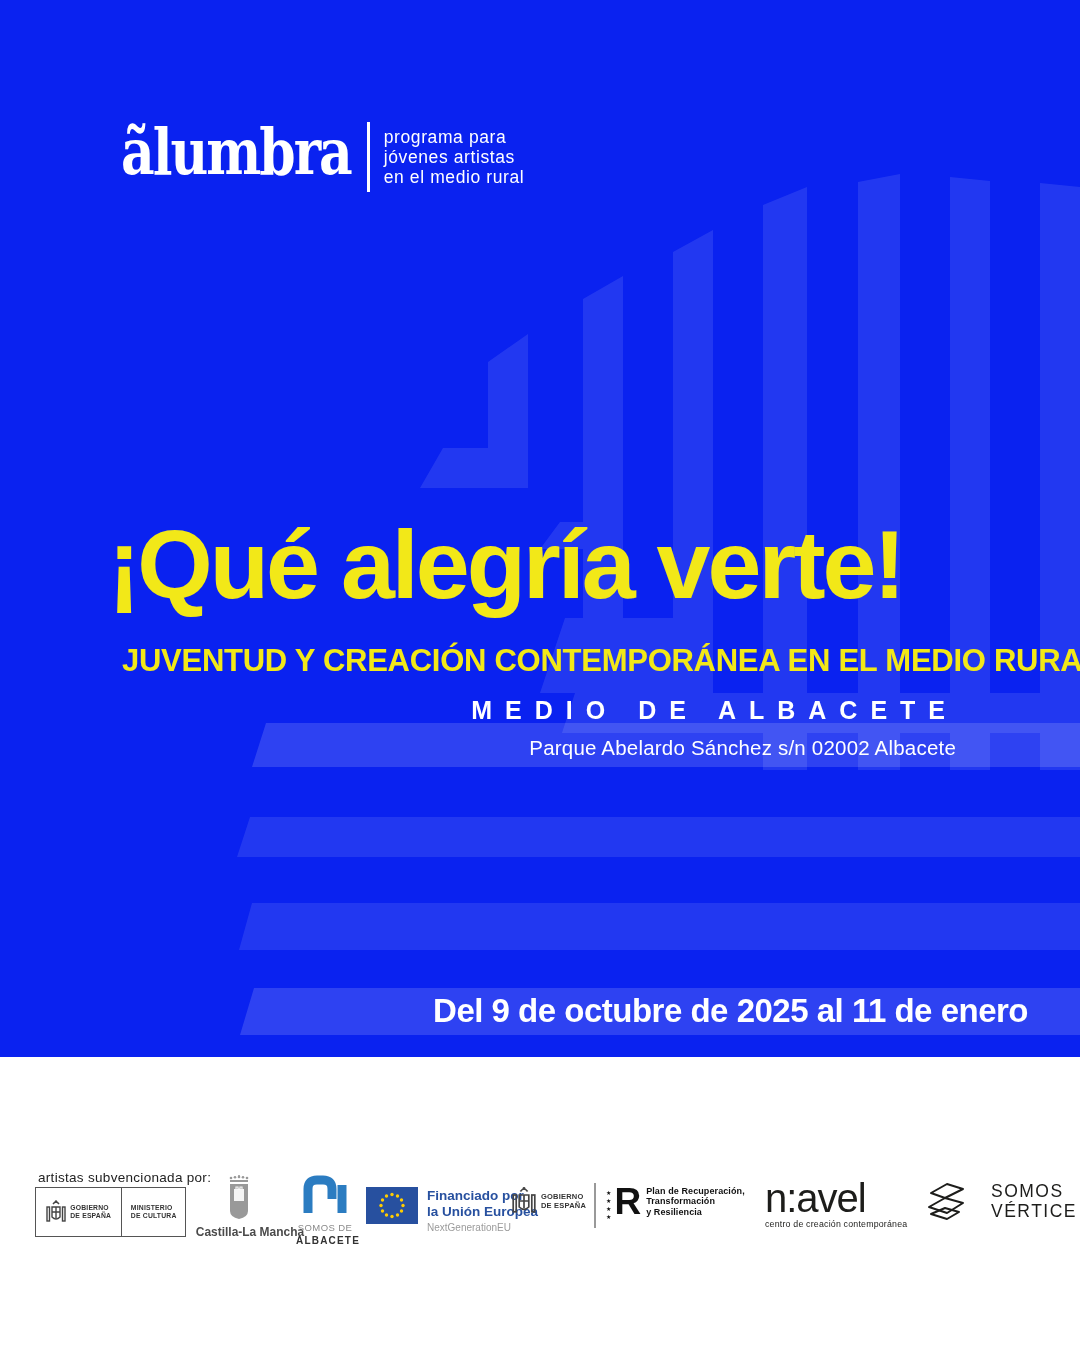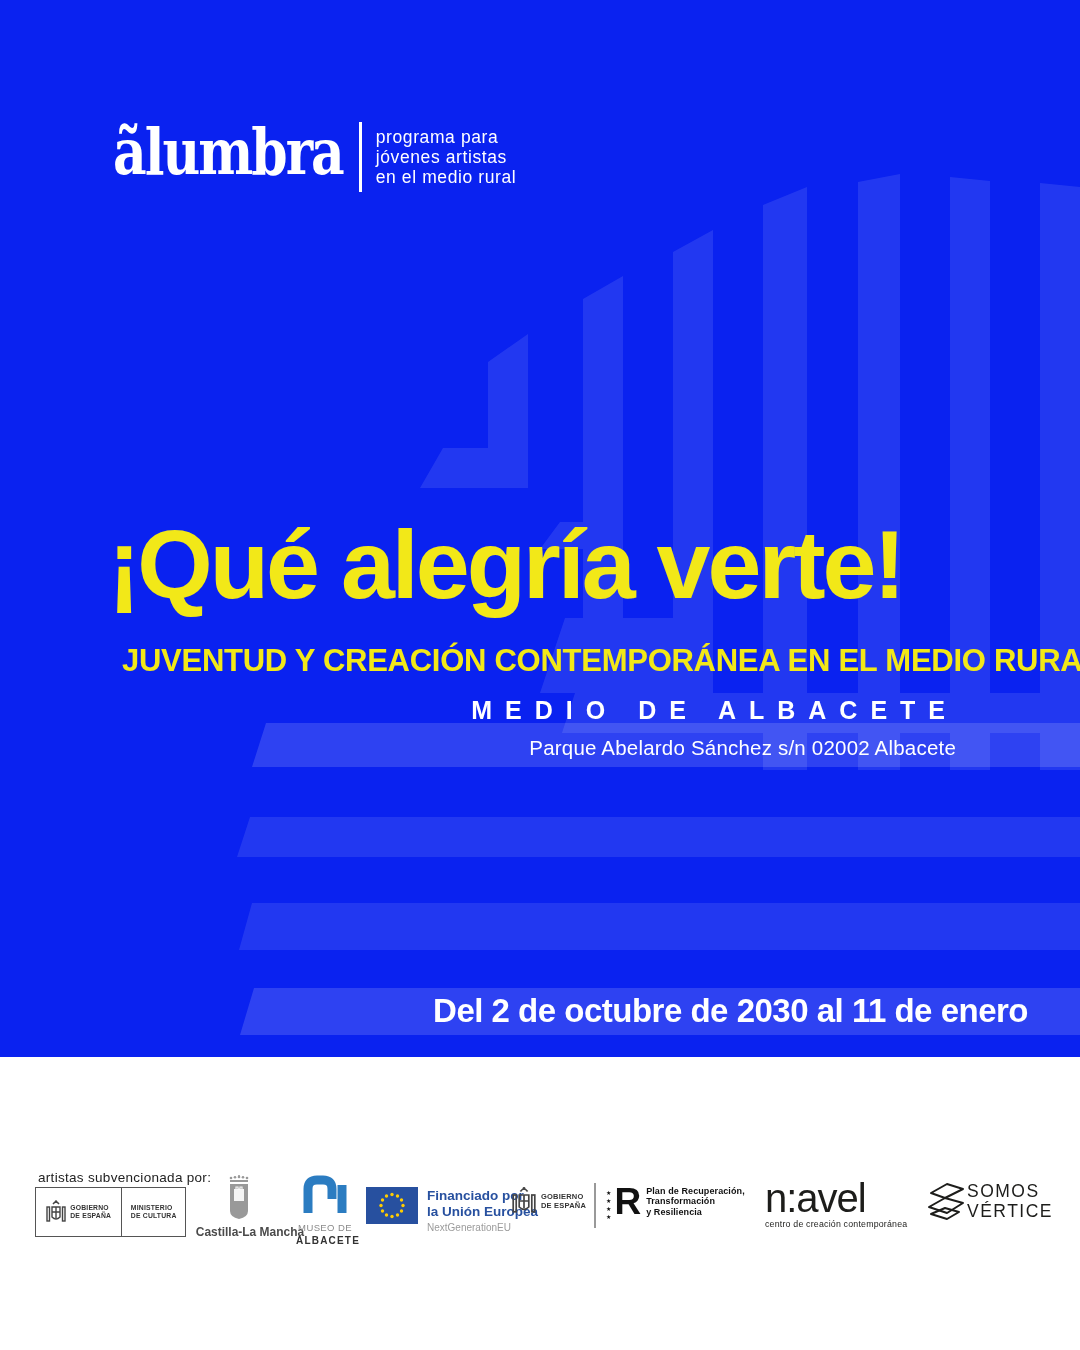--- a/index.html
+++ b/index.html
@@ -12,21 +12,21 @@
   .poster{
     position:relative;width:1080px;height:1350px;background:#fff;
     overflow:hidden;font-family:"Liberation Sans",sans-serif;margin:0 auto;
   }
   .blue-area{
     position:absolute;left:0;top:0;width:1080px;height:1057px;
     background:var(--background);overflow:hidden;
   }
   .spiral{position:absolute;left:0;top:0;}
   
-  .brand{position:absolute;left:113px;top:120px;display:flex;align-items:flex-start;}
+  .brand{position:absolute;left:121px;top:120px;display:flex;align-items:flex-start;}
   .brand-word{
     font-family:"DejaVu Serif","Liberation Serif",serif;font-weight:bold;
     font-size:52px;color:#fff;letter-spacing:-2px;line-height:1;
     transform:scaleY(1.22);transform-origin:top left;
   }
   .brand-divider{width:3px;height:70px;background:#fff;margin:2px 14px 0 16px;}
   .brand-tagline{color:#fff;font-size:17.5px;line-height:20px;letter-spacing:.6px;padding-top:7px;}
   
   .title{
     position:absolute;left:108px;top:514px;width:960px;
@@ -75,21 +75,21 @@
   .gob2{left:512px;top:128px;display:flex;gap:5px;align-items:center;}
   .gob2 .gob-text{font-size:7.5px;}
   .plan-divider{left:594px;top:126px;width:1.5px;height:45px;background:#999;}
   .plan{left:606px;top:126px;display:flex;gap:5px;align-items:center;}
   .plan-r{font-size:37px;font-weight:bold;color:#111;line-height:1;font-family:"Liberation Sans",sans-serif;}
   .plan-stars{display:flex;flex-direction:column;gap:2px;font-size:6px;color:#111;line-height:1;margin-right:-2px;padding-top:6px;}
   .plan-text{font-size:9px;font-weight:bold;color:#111;line-height:1.18;letter-spacing:.1px;}
   .navel{left:765px;top:121px;width:120px;text-align:left;}
   .navel-word{font-size:40px;font-weight:normal;color:var(--ink);letter-spacing:-1px;line-height:1;}
   .navel-tag{font-size:8.8px;color:var(--ink);margin-top:1px;letter-spacing:.2px;white-space:nowrap;}
-  .vertice{left:925px;top:124px;display:flex;gap:0;align-items:center;}
+  .vertice{left:925px;top:124px;display:flex;gap:24px;align-items:center;}
   .vertice-text{font-size:17.5px;color:var(--ink);letter-spacing:1.5px;line-height:1.15;}
 </style>
 </head>
 <body>
 
 <div class="poster">
 
   <div class="blue-area">
 
     <svg class="spiral" width="1080" height="1057" viewBox="0 0 1080 1057" aria-hidden="true">
@@ -122,21 +122,21 @@
     </div>
 
     <div class="title">¡Qué alegría verte!</div>
 
     <div class="subtitle">JUVENTUD Y CREACIÓN CONTEMPORÁNEA EN EL MEDIO RURAL</div>
 
     <div class="venue">MEDIO DE ALBACETE</div>
 
     <div class="address">Parque Abelardo Sánchez s/n 02002 Albacete</div>
 
-    <div class="dates">Del 2 de octubre de 2030 al 11 de enero</div>
+    <div class="dates">Del 9 de octubre de 2025 al 11 de enero</div>
   </div>
 
   <div class="footer">
 
     <div class="funding-label">artistas subvencionada por:</div>
 
     <div class="logo gob-box">
       <div class="cell left">
         <svg width="20" height="26" viewBox="0 0 20 26">
           <g fill="none" stroke="#444" stroke-width="1.4">
@@ -179,21 +179,21 @@
       <div class="clm-text">Castilla-La Mancha</div>
     </div>
 
     <div class="logo museo">
       <svg width="44" height="38" viewBox="0 0 44 38">
         <g fill="none" stroke="#2B7CC1" stroke-width="9" stroke-linecap="butt">
           <path d="M5,38 V14 Q5,5 14,5 H20 Q29,5 29,14 V24"></path>
           <path d="M39,10 V38"></path>
         </g>
       </svg>
-      <div class="museo-line1">MUSEO DE</div>
+      <div class="museo-line1">SOMOS DE</div>
       <div class="museo-line2">ALBACETE</div>
     </div>
 
     <div class="logo eu">
       <svg width="52" height="37" viewBox="0 0 52 37">
         <rect width="52" height="37" fill="#27509F"></rect>
         <g fill="#FFCC00">
           <circle cx="26" cy="7.5" r="1.7"></circle>
             <circle cx="31.5" cy="9" r="1.7"></circle>
             <circle cx="35.5" cy="13" r="1.7"></circle>

